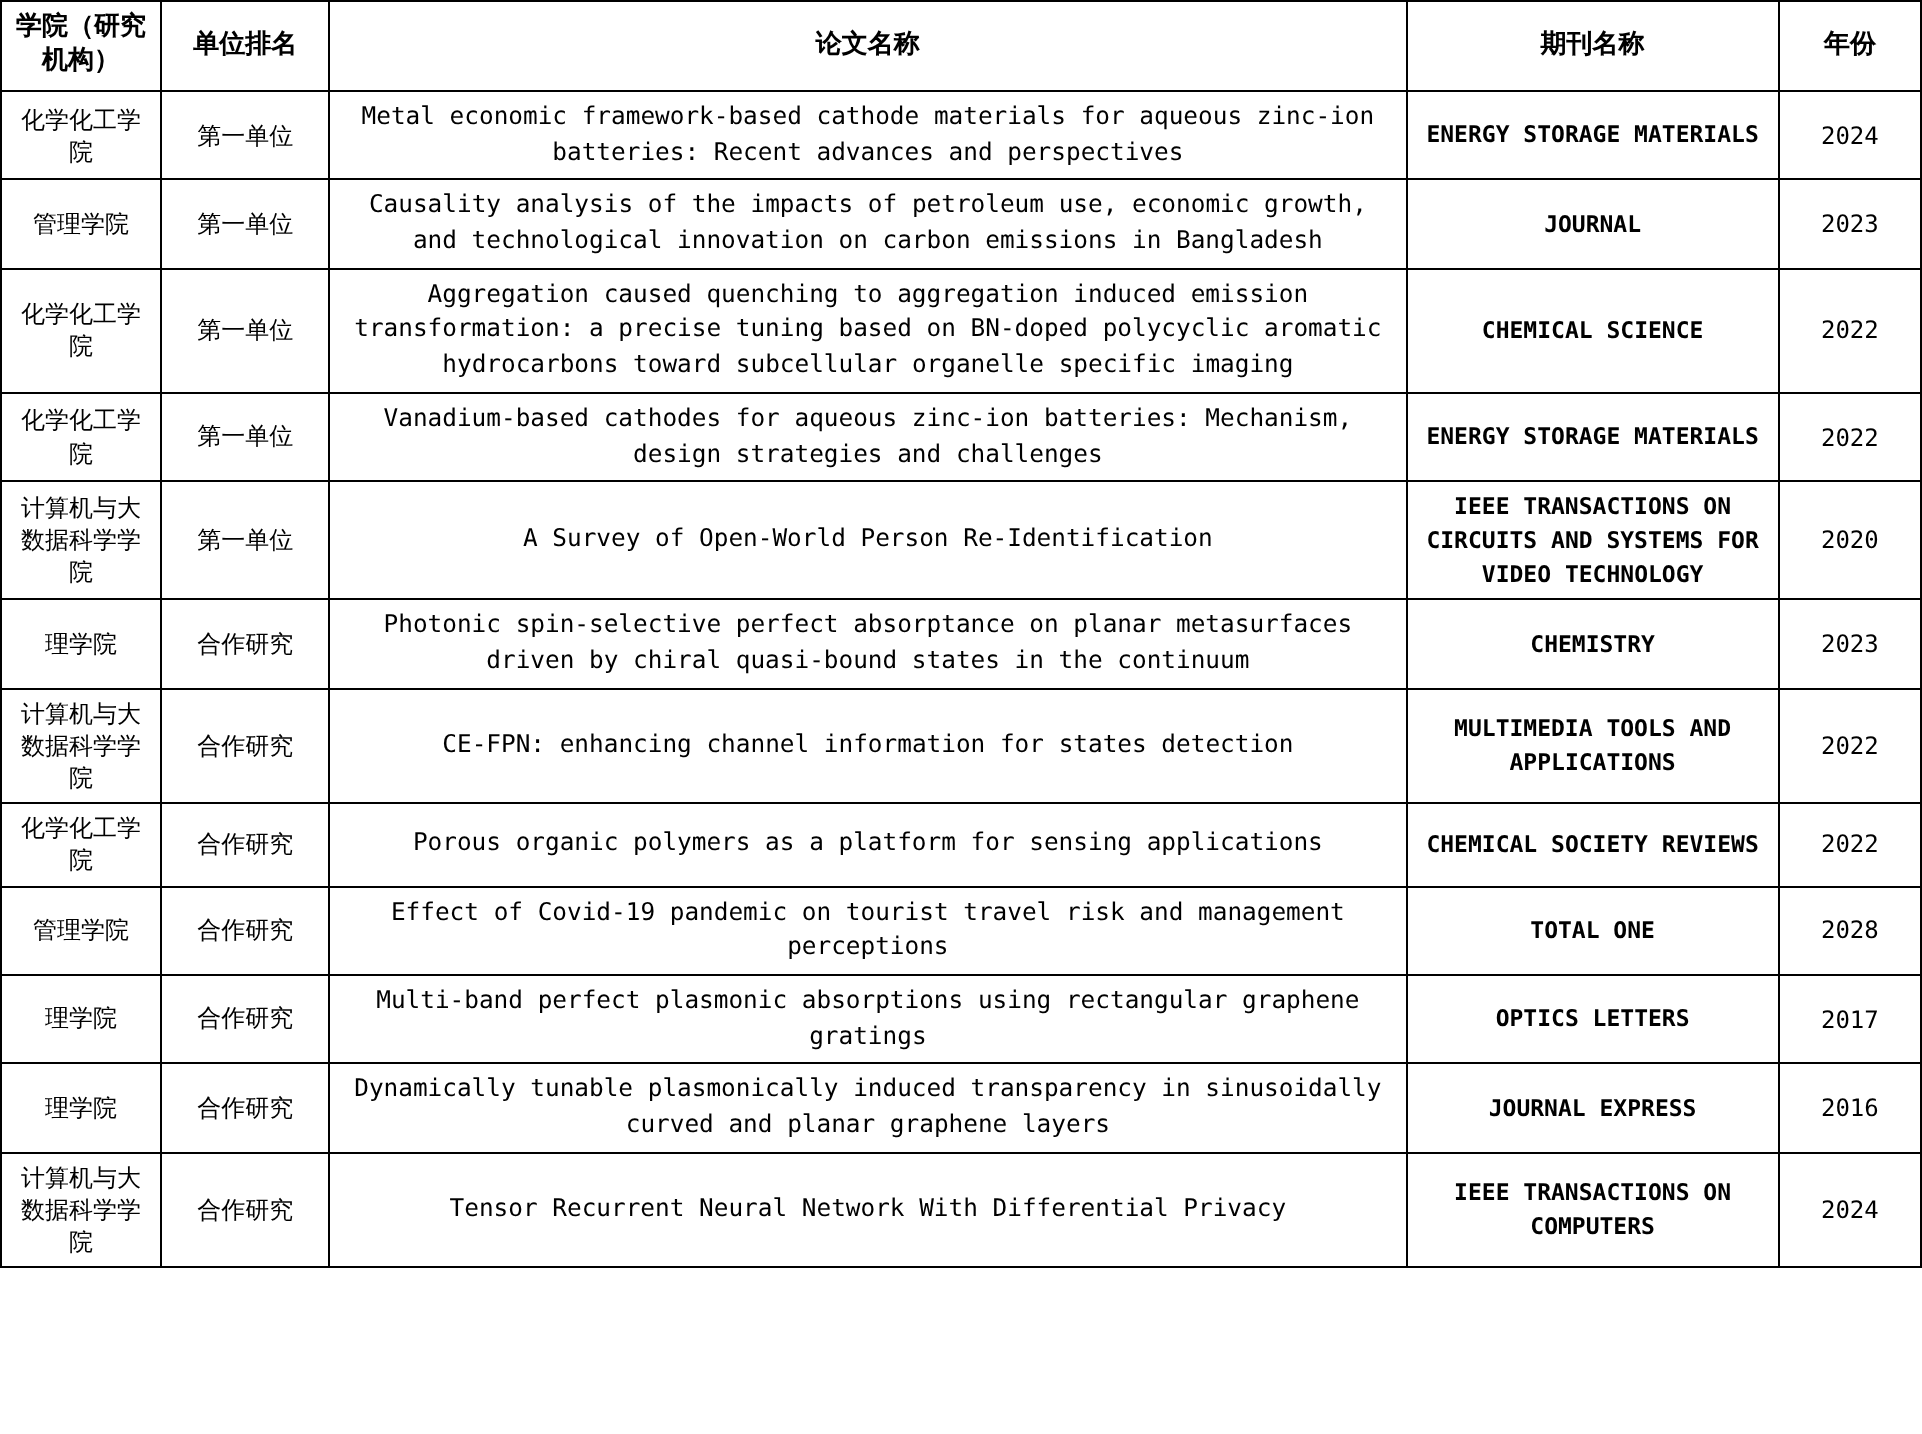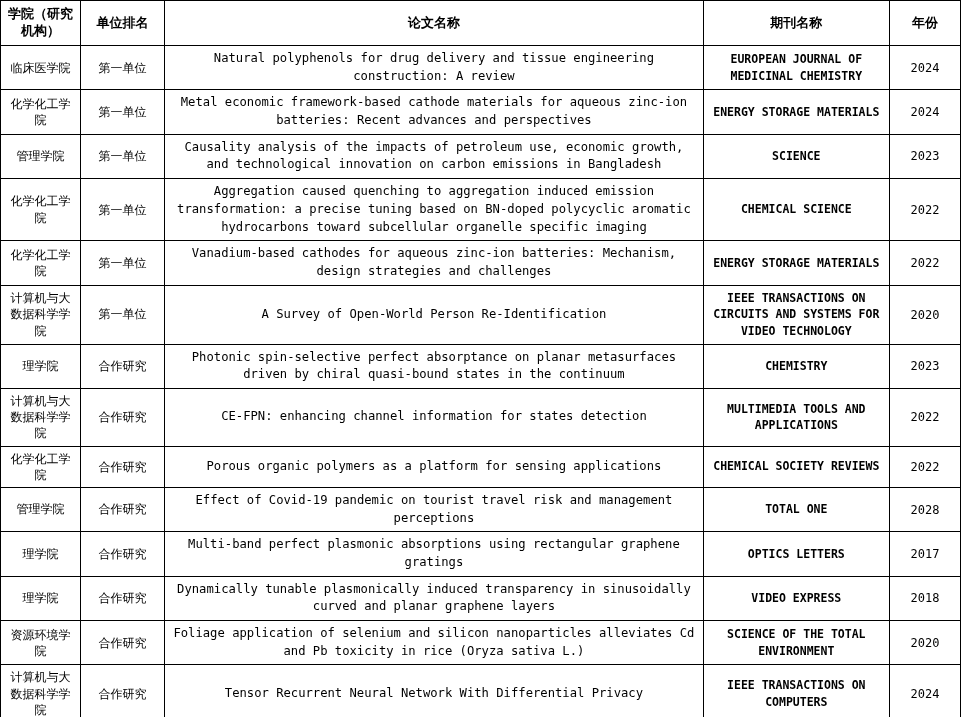--- a/index.html
+++ b/index.html
@@ -82,38 +82,31 @@
     <tr>
       <th>学院（研究机构）</th>
       <th>单位排名</th>
       <th>论文名称</th>
       <th>期刊名称</th>
       <th>年份</th>
     </tr>
   </thead>
   <tbody id="table-body">
       <tr>
-        <td class="col-college">临床医学院</td>
-        <td class="col-rank">第一单位</td>
-        <td class="col-title">Natural polyphenols for drug delivery and tissue engineering construction: A review</td>
-        <td class="col-journal">EUROPEAN JOURNAL OF MEDICINAL CHEMISTRY</td>
-        <td class="col-year">2024</td>
-      </tr>
-      <tr>
         <td class="col-college">化学化工学院</td>
         <td class="col-rank">第一单位</td>
         <td class="col-title">Metal economic framework-based cathode materials for aqueous zinc-ion batteries: Recent advances and perspectives</td>
         <td class="col-journal">ENERGY STORAGE MATERIALS</td>
         <td class="col-year">2024</td>
       </tr>
       <tr>
         <td class="col-college">管理学院</td>
         <td class="col-rank">第一单位</td>
         <td class="col-title">Causality analysis of the impacts of petroleum use, economic growth, and technological innovation on carbon emissions in Bangladesh</td>
-        <td class="col-journal">SCIENCE</td>
+        <td class="col-journal">JOURNAL</td>
         <td class="col-year">2023</td>
       </tr>
       <tr>
         <td class="col-college">化学化工学院</td>
         <td class="col-rank">第一单位</td>
         <td class="col-title">Aggregation caused quenching to aggregation induced emission transformation: a precise tuning based on BN-doped polycyclic aromatic hydrocarbons toward subcellular organelle specific imaging</td>
         <td class="col-journal">CHEMICAL SCIENCE</td>
         <td class="col-year">2022</td>
       </tr>
       <tr>
@@ -162,29 +155,22 @@
         <td class="col-college">理学院</td>
         <td class="col-rank">合作研究</td>
         <td class="col-title">Multi-band perfect plasmonic absorptions using rectangular graphene gratings</td>
         <td class="col-journal">OPTICS LETTERS</td>
         <td class="col-year">2017</td>
       </tr>
       <tr>
         <td class="col-college">理学院</td>
         <td class="col-rank">合作研究</td>
         <td class="col-title">Dynamically tunable plasmonically induced transparency in sinusoidally curved and planar graphene layers</td>
-        <td class="col-journal">VIDEO EXPRESS</td>
-        <td class="col-year">2018</td>
-      </tr>
-      <tr>
-        <td class="col-college">资源环境学院</td>
-        <td class="col-rank">合作研究</td>
-        <td class="col-title">Foliage application of selenium and silicon nanoparticles alleviates Cd and Pb toxicity in rice (Oryza sativa L.)</td>
-        <td class="col-journal">SCIENCE OF THE TOTAL ENVIRONMENT</td>
-        <td class="col-year">2020</td>
+        <td class="col-journal">JOURNAL EXPRESS</td>
+        <td class="col-year">2016</td>
       </tr>
       <tr>
         <td class="col-college">计算机与大数据科学学院</td>
         <td class="col-rank">合作研究</td>
         <td class="col-title">Tensor Recurrent Neural Network With Differential Privacy</td>
         <td class="col-journal">IEEE TRANSACTIONS ON COMPUTERS</td>
         <td class="col-year">2024</td>
       </tr>
     </tbody>
 </table>

